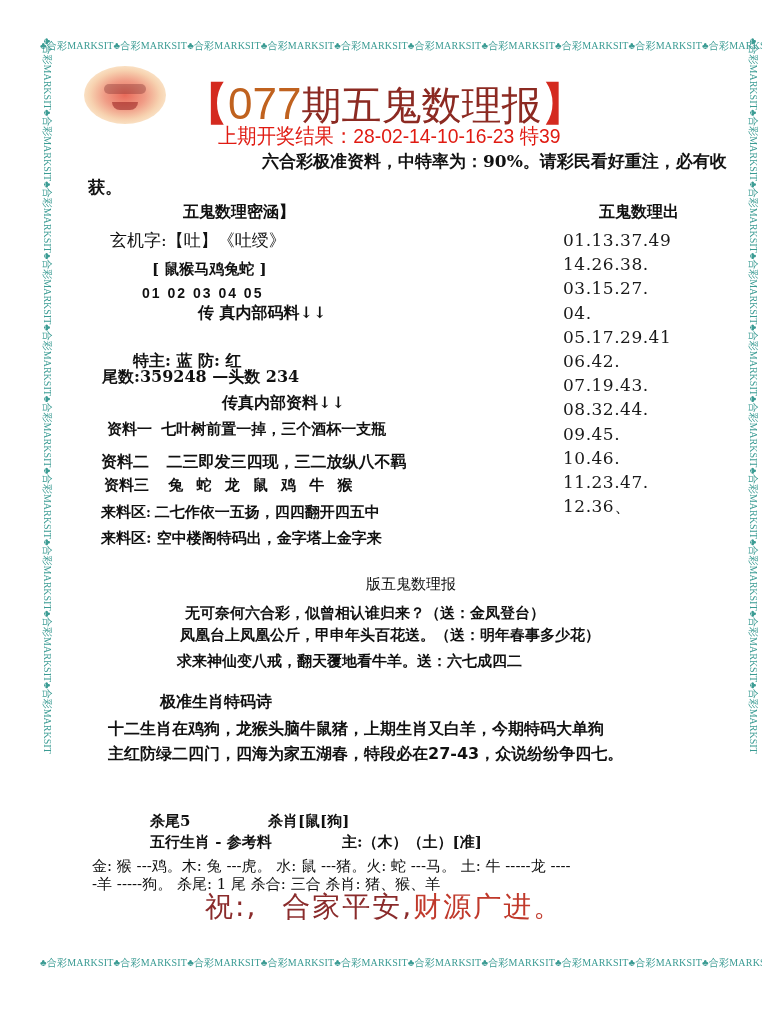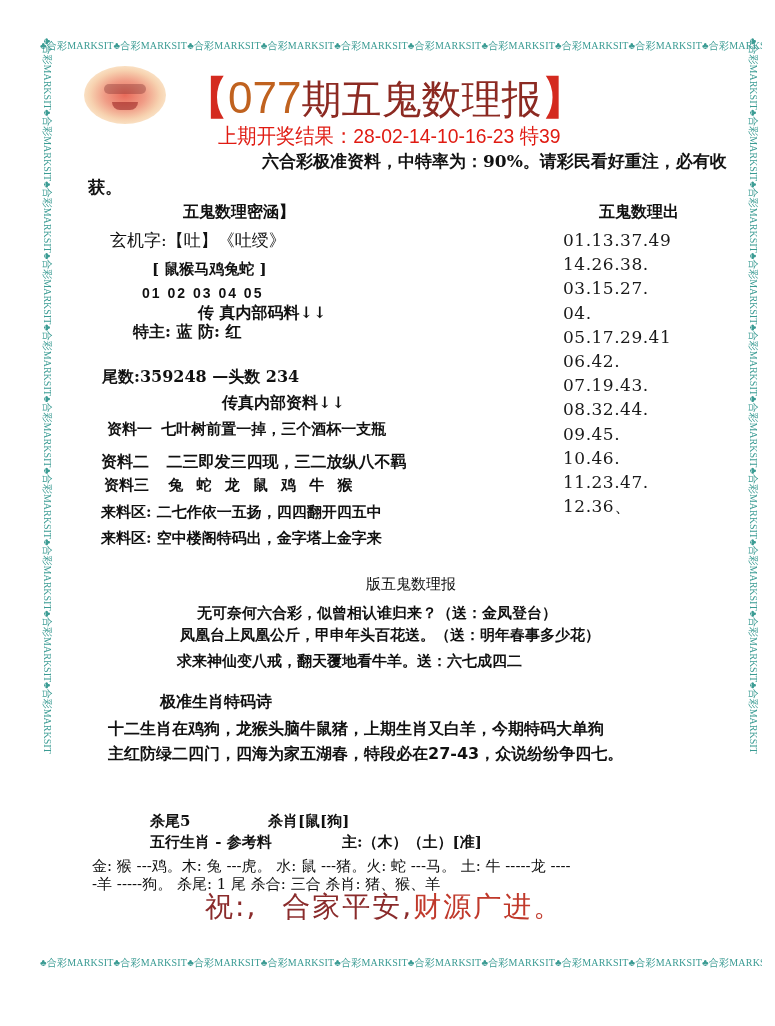--- a/index.html
+++ b/index.html
@@ -12,21 +12,21 @@
   .border-v.left { left: 0; }
   .border-v.right { left: 706px; }
   .border-v span { display: block; transform: rotate(90deg); transform-origin: 0 0; position: absolute; left: 14px; top: 0; width: 935px; color: #3a9b93; font-family: "Liberation Serif", serif; font-size: 10px; line-height: 14px; white-space: nowrap; }
 
   .abs { position: absolute; white-space: nowrap; }
   .avatar { left: 84px; top: 66px; width: 82px; height: 58px; border-radius: 50%;
     background: radial-gradient(ellipse at 50% 50%, #e86a5a 0%, #f09c86 35%, #f7d2b0 60%, #fdf3dc 85%, #ffffff 100%); }
   .avatar .glasses { position:absolute; left: 20px; top: 18px; width: 42px; height: 10px; border-radius: 5px; background: rgba(120,40,40,0.35); }
   .avatar .mouth { position:absolute; left: 28px; top: 36px; width: 26px; height: 8px; border-radius: 0 0 13px 13px; background: rgba(150,30,30,0.55); }
 
-  .title { left: 184px; top: 70px; font-size: 44px; line-height: 56px; font-family: "Liberation Sans", sans-serif; }
+  .title { left: 184px; top: 70px; font-size: 44px; line-height: 68px; font-family: "Liberation Sans", sans-serif; }
   .title .br { color: #d42a1f; font-weight: bold; }
   .title .num { color: #c0621f; }
   .title .txt { color: #8c2a22; font-family: "DejaVu Serif", serif; font-size: 40px; }
 
   .result { left: 218px; top: 122px; font-size: 21px; color: #e01b12; font-family: "Liberation Sans", sans-serif; transform: scaleX(0.92); transform-origin: 0 0; }
   .intro1 { left: 262px; top: 150px; font-size: 17px; font-weight: bold; }
   .intro2 { left: 88px; top: 176px; font-size: 17px; font-weight: bold; }
 
   .sec { font-size: 16px; font-weight: bold; }
   .mono { font-family: "Liberation Sans", sans-serif; font-weight: bold; font-size: 14px; letter-spacing: 2px; }
@@ -69,37 +69,37 @@
 <div class="abs result">上期开奖结果：28-02-14-10-16-23 特39</div>
 
 <div class="abs intro1">六合彩极准资料，中特率为：90%。请彩民看好重注，必有收</div>
 <div class="abs intro2">获。</div>
 
 <div class="abs sec" style="left:183px; top:202px;">五鬼数理密涵】</div>
 <div class="abs" style="left:110px; top:229px; font-size:17px; font-weight:normal;">玄机字:【吐】《吐绶》</div>
 <div class="abs" style="left:152px; top:260px; font-size:15px; font-weight:bold;">[  鼠猴马鸡兔蛇    ]</div>
 <div class="abs mono" style="left:142px; top:285px;">01 02 03 04 05</div>
 <div class="abs sec" style="left:198px; top:303px;">传 真内部码料↓↓</div>
-<div class="abs" style="left:133px; top:322px; font-size:16px; font-weight:bold;">特主: 蓝     防: 红</div>
+<div class="abs" style="left:133px; top:351px; font-size:16px; font-weight:bold;">特主: 蓝     防: 红</div>
 <div class="abs" style="left:102px; top:367px; font-size:16px; font-weight:bold;">尾数:359248  —头数 234</div>
 <div class="abs sec" style="left:222px; top:393px;">传真内部资料↓↓</div>
 
 <div class="abs" style="left:107px; top:420px; font-size:15px; font-weight:bold;">
   <span>资料一</span>
   <span style="margin-left:4px;">七叶树前置一掉，三个酒杯一支瓶</span>
 </div>
 <div class="abs" style="left:101px; top:452px; font-size:16px; font-weight:bold;">
   <span>资料二</span>
   <span style="margin-left:12px;">二三即发三四现，三二放纵八不羁</span>
 </div>
 <div class="abs" style="left:104px; top:476px; font-size:15px; font-weight:bold;">
   <span>资料三</span>
   <span style="margin-left:14px; letter-spacing:4px;">兔 蛇 龙 鼠 鸡 牛 猴</span>
 </div>
-<div class="abs" style="left:101px; top:503px; font-size:15px; font-weight:bold;">
+<div class="abs" style="left:101px; top:503px; font-size:15px; font-weight:bold;font-family:Liberation Serif, serif;">
   <span>来料区:</span>
   <span>二七作依一五扬，四四翻开四五中</span>
 </div>
 <div class="abs" style="left:101px; top:529px; font-size:15px; font-weight:bold;">
   <span>来料区:</span>
   <span>空中楼阁特码出，金字塔上金字来</span>
 </div>
 
 <div class="abs right-col">
   <div class="hdr">五鬼数理出</div>
@@ -113,21 +113,21 @@
     <div class="num-line">07.19.43.</div>
     <div class="num-line">08.32.44.</div>
     <div class="num-line">09.45.</div>
     <div class="num-line">10.46.</div>
     <div class="num-line">11.23.47.</div>
     <div class="num-line">12.36、</div>
   </div>
 </div>
 
 <div class="abs poem-title">版五鬼数理报</div>
-<div class="abs poem" style="left:185px; top:604px;margin-left:12px;">无可奈何六合彩，似曾相认谁归来？（送：金凤登台）</div>
+<div class="abs poem" style="left:185px; top:604px;">无可奈何六合彩，似曾相认谁归来？（送：金凤登台）</div>
 <div class="abs poem" style="left:180px; top:626px;">凤凰台上凤凰公斤，甲申年头百花送。（送：明年春事多少花）</div>
 <div class="abs poem" style="left:177px; top:652px;">求来神仙变八戒，翻天覆地看牛羊。送：六七成四二</div>
 
 <div class="abs hint-title">极准生肖特码诗</div>
 <div class="abs hint" style="left:108px; top:719px;">十二生肖在鸡狗，龙猴头脑牛鼠猪，上期生肖又白羊，今期特码大单狗</div>
 <div class="abs hint" style="left:108px; top:744px;">主红防绿二四门，四海为家五湖春，特段必在27-43，众说纷纷争四七。</div>
 
 <div class="abs small" style="left:150px; top:803px; font-weight:bold;">杀尾5</div>
 <div class="abs small" style="left:268px; top:803px; font-weight:bold;">杀肖[鼠[狗]</div>
 <div class="abs small" style="left:150px; top:824px; font-weight:bold;">五行生肖 - 参考料</div>

